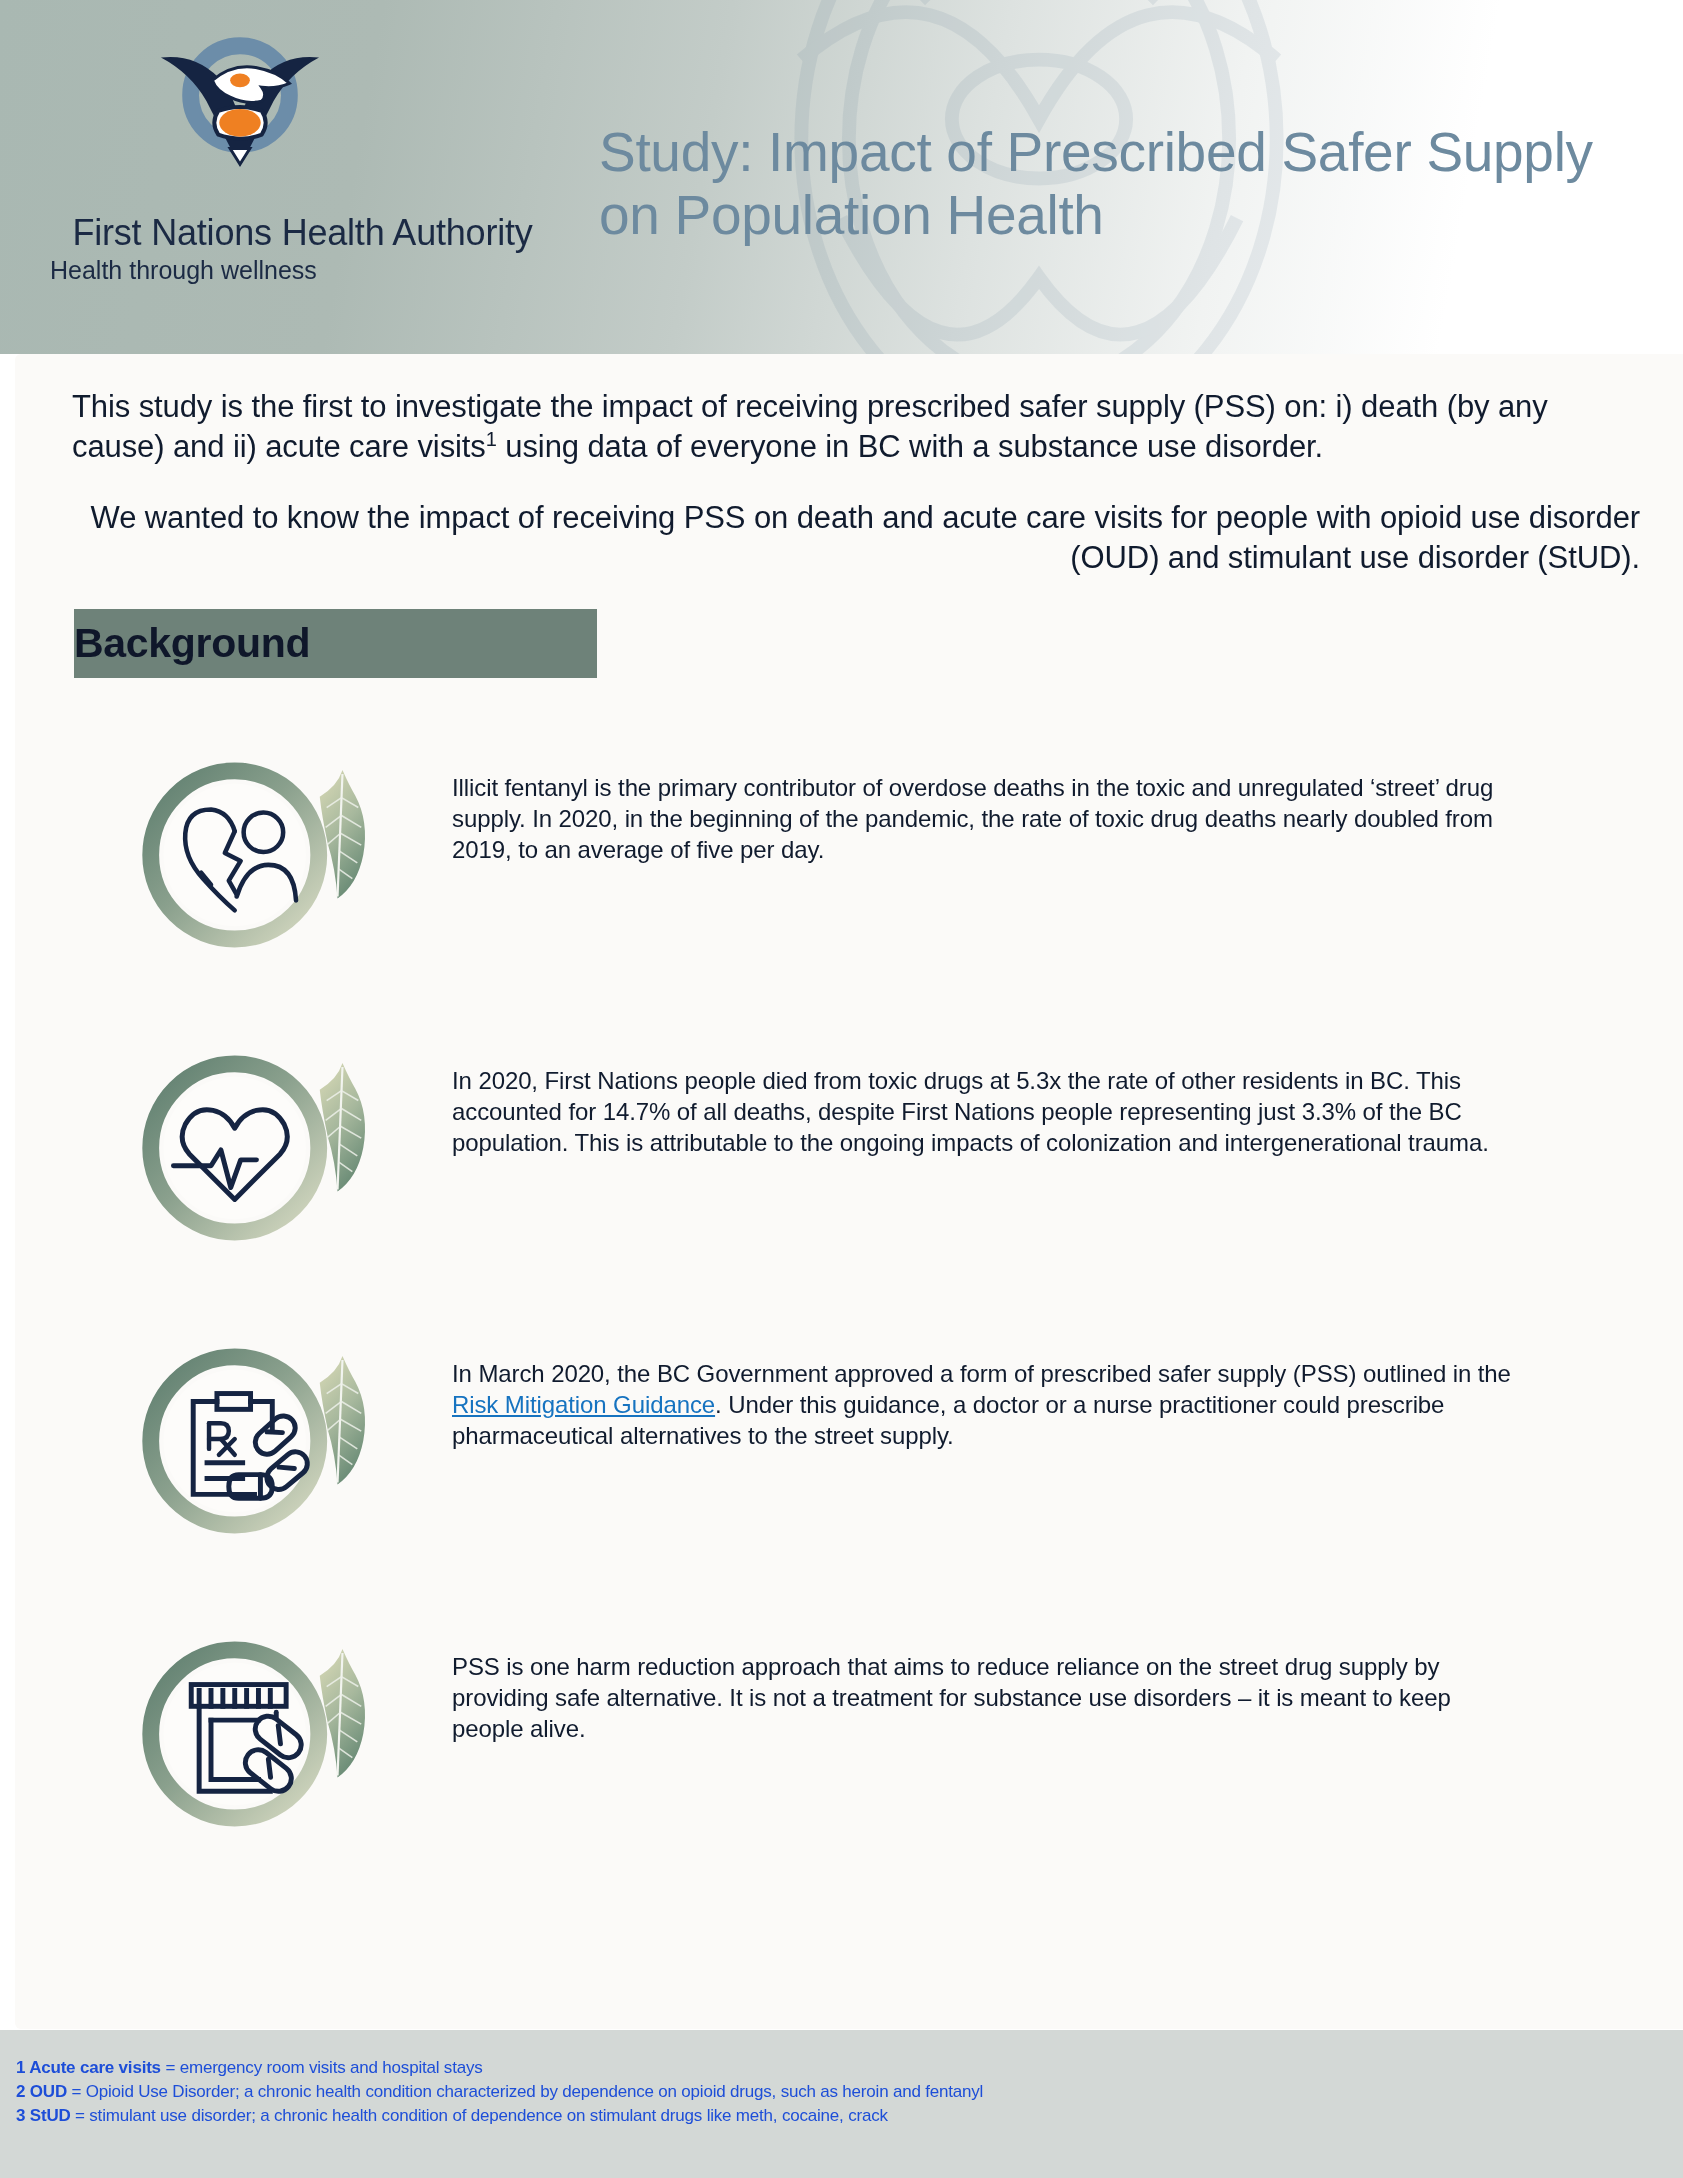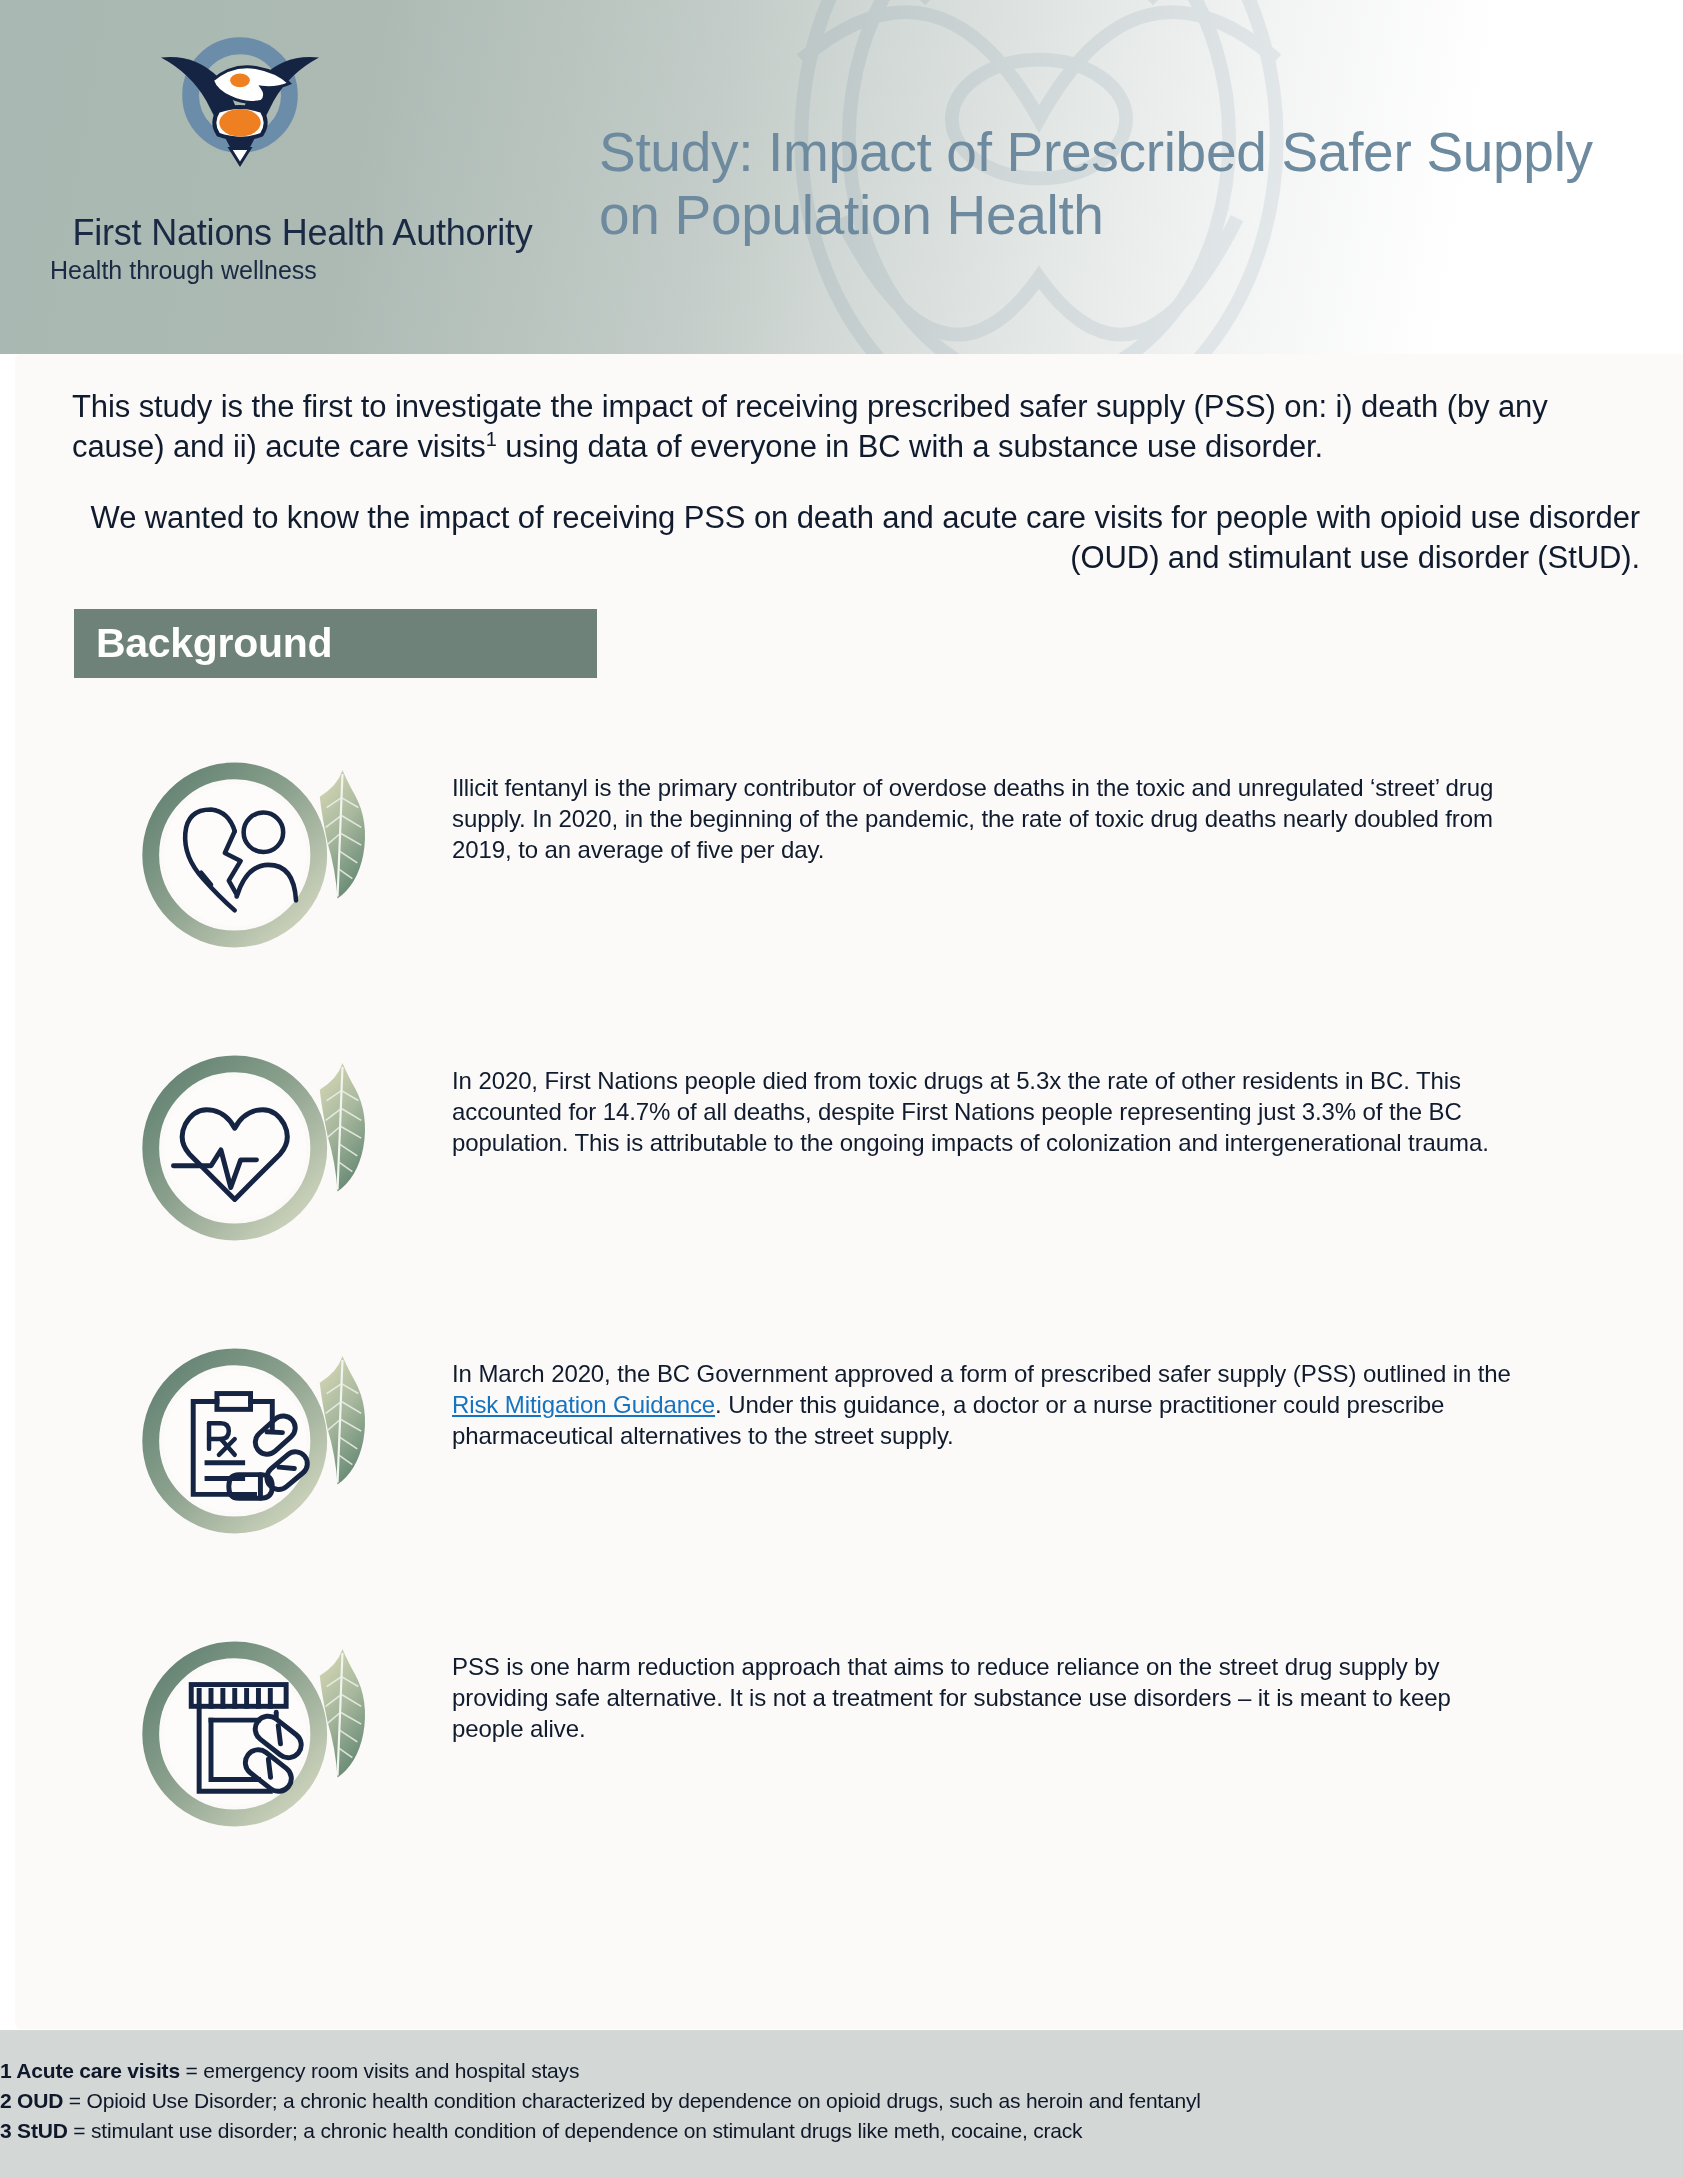--- a/index.html
+++ b/index.html
@@ -126,25 +126,24 @@
     position: absolute;
     left: 59px;
     top: 255px;
     width: 523px;
     height: 69px;
     background: #6e8279;
     display: flex;
     align-items: center;
   }
   .section-banner-label {
-    color: #ffffff;
+    color: #0f172a;
     font-size: 41px;
     font-weight: bold;
     letter-spacing: -0.3px;
-    padding-left: 22px;
   }
 
   
   .items {
     position: absolute;
     left: 0;
     top: 396px;
     width: 1683px;
   }
   .item {
@@ -190,23 +189,24 @@
     position: absolute;
     left: 0;
     top: 2030px;
     width: 1683px;
     height: 149px;
     background: #d3d8d6;
     padding-top: 26px;
     box-sizing: border-box;
   }
   .footnote {
-    font-size: 21px;
+    font-size: 17px;
     line-height: 1.42;
-    color: #0f172a;
+    color: #1d4ed8;
+    padding-left: 16px;
     letter-spacing: -0.2px;
   }
   .footnote b { font-weight: bold; }
 </style>
 </head>
 <body>
 
 <div class="header">
 
   <svg class="header-watermark" viewBox="0 0 320 360">

